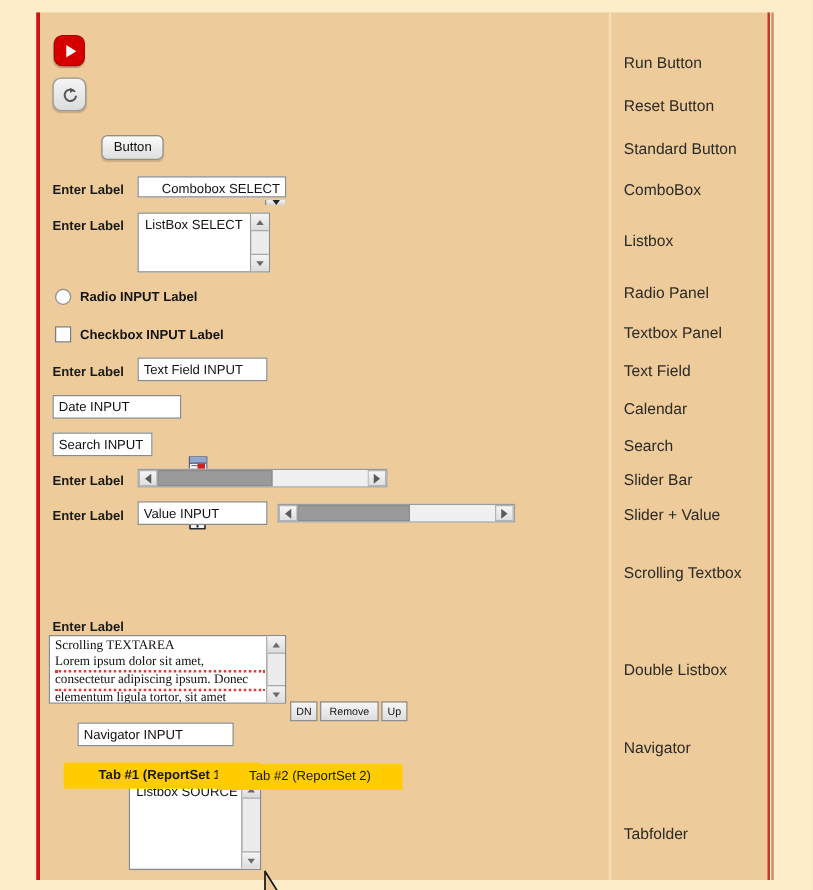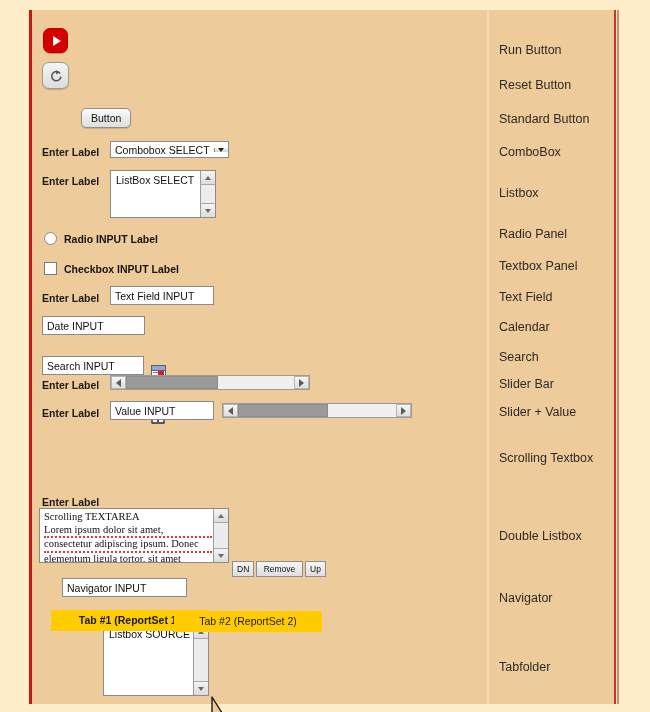--- a/index.html
+++ b/index.html
@@ -101,21 +101,22 @@
     padding: 3px 9px;
     font-family: "Liberation Sans", sans-serif;
     box-shadow: 0 1px 1px rgba(0,0,0,.15);
   }
   
   .combo {
     display: flex;
     background: #fff;
     border: 1px solid #8a8a8a;
     box-sizing: border-box;
-    align-items: center;
+    align-items: flex-end;
+    flex-direction: column;
   }
   .combo .cval {
     flex: 1; font-size: 10.5px; color: #111;
     padding: 2px 4px; line-height: 14px; white-space: nowrap;
   }
   .combo .carrow {
     width: 15px;
     background: linear-gradient(#f2f2f2,#d4d4d4);
     border-left: 1px solid #8a8a8a;
     display: flex; align-items: center; justify-content: center;
@@ -262,21 +263,21 @@
     <input class="w txtin" style="left: 10px; top: 306px; width: 103px; height: 19px;" value="Date INPUT">
 
     <input class="w txtin" style="left: 78px; top: 276px; width: 104px; height: 19px;" value="Text Field INPUT">
     <div class="w cal-icon" style="left:119px; top:307px;">
       <div class="cal-top"></div>
         <div class="cal-l1"></div>
         <div class="cal-l2"></div>
         <div class="cal-red"></div>
     </div>
 
-    <input class="w txtin" style="left: 10px; top: 336px; width: 102px; height: 19px; margin-top: 10px;" value="Search INPUT">
+    <input class="w txtin" style="left: 10px; top: 336px; width: 80px; height: 19px;" value="Search INPUT">
     <div class="w home-icon" style="left:116px; top:334px;">
       <svg width="20" height="18" viewBox="0 0 20 18">
         <path d="M10 1 L19 9 L16 9 L16 17 L4 17 L4 9 L1 9 Z" fill="#f2f2f2" stroke="#2b2b2b" stroke-width="1.3" stroke-linejoin="round"></path>
         <circle cx="10" cy="9" r="3.1" fill="#ffffff" stroke="#2b2b2b" stroke-width="1.3"></circle>
         <line x1="10" y1="12" x2="10" y2="16" stroke="#2b2b2b" stroke-width="1.6"></line>
       </svg>
     </div>
 
     <div class="w enter-label" style="left:10px; top:369px;">Enter Label</div>
     <div class="w slider" style="left:78px; top:365px; width:200px;">

